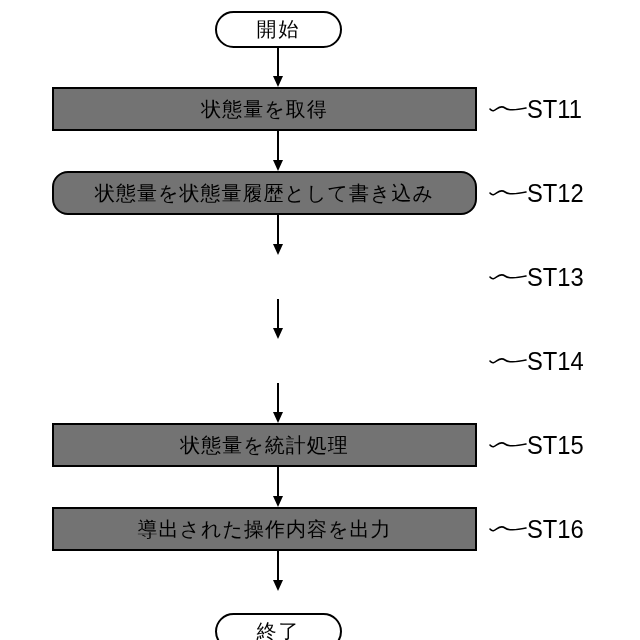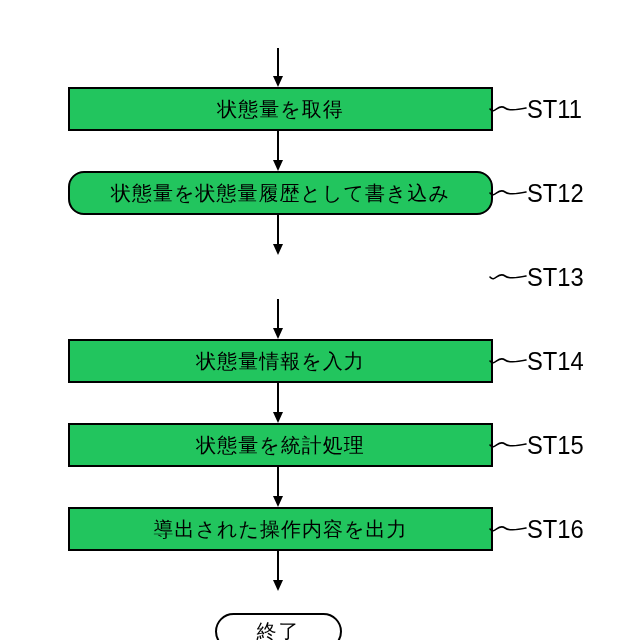--- a/index.html
+++ b/index.html
@@ -28,31 +28,31 @@
     align-items: center;
     justify-content: center;
     font-size: 20px;
     letter-spacing: 2px;
     background: #fff;
   }
   .terminal.start { top: 11px; }
   .terminal.end   { top: 613px; }
   .process {
     position: absolute;
-    left: 68px;
+    left: 52px;
     width: 425px;
     height: 44px;
     box-sizing: border-box;
     border: 2px solid #000;
     display: flex;
     align-items: center;
     justify-content: center;
     font-size: 20px;
     letter-spacing: 1px;
-    background: #22c55e;
+    background: #737373;
   }
   .p1 { top: 87px; }
   .p2 { top: 171px; border-radius: 16px; }
   .p3 { top: 255px; }
   .p4 { top: 339px; }
   .p5 { top: 423px; }
   .p6 { top: 507px; justify-content: center; }
   .st-label {
     position: absolute;
     left: 527px;
@@ -105,29 +105,29 @@
   .al4 { top: 299px; height: 29px; }  .ah4 { top: 328px; }
   .al5 { top: 383px; height: 29px; }  .ah5 { top: 412px; }
   .al6 { top: 467px; height: 29px; }  .ah6 { top: 496px; }
   .al7 { top: 551px; height: 29px; }  .ah7 { top: 580px; }
 </style>
 </head>
 <body>
 
 <div class="canvas">
 
+  <div class="terminal start">
+    <span>開始</span>
+  </div>
 
   <div class="process p1">
     <span>状態量を取得</span>
   </div>
   <div class="process p2">
     <span>状態量を状態量履歴として書き込み</span>
-  </div>
-  <div class="process p4">
-    <span>状態量情報を入力</span>
   </div>
   <div class="process p5">
     <span>状態量を統計処理</span>
   </div>
   <div class="process p6">
     <span>導出された操作内容を出力</span>
   </div>
 
   <svg class="squiggle sq1" viewBox="0 0 38 16">
     <path d="M1,8 C6,14 9,2 16,7 C20,10 28,9 37,7" fill="none" stroke="#000" stroke-width="1.6" stroke-linecap="round"></path>

